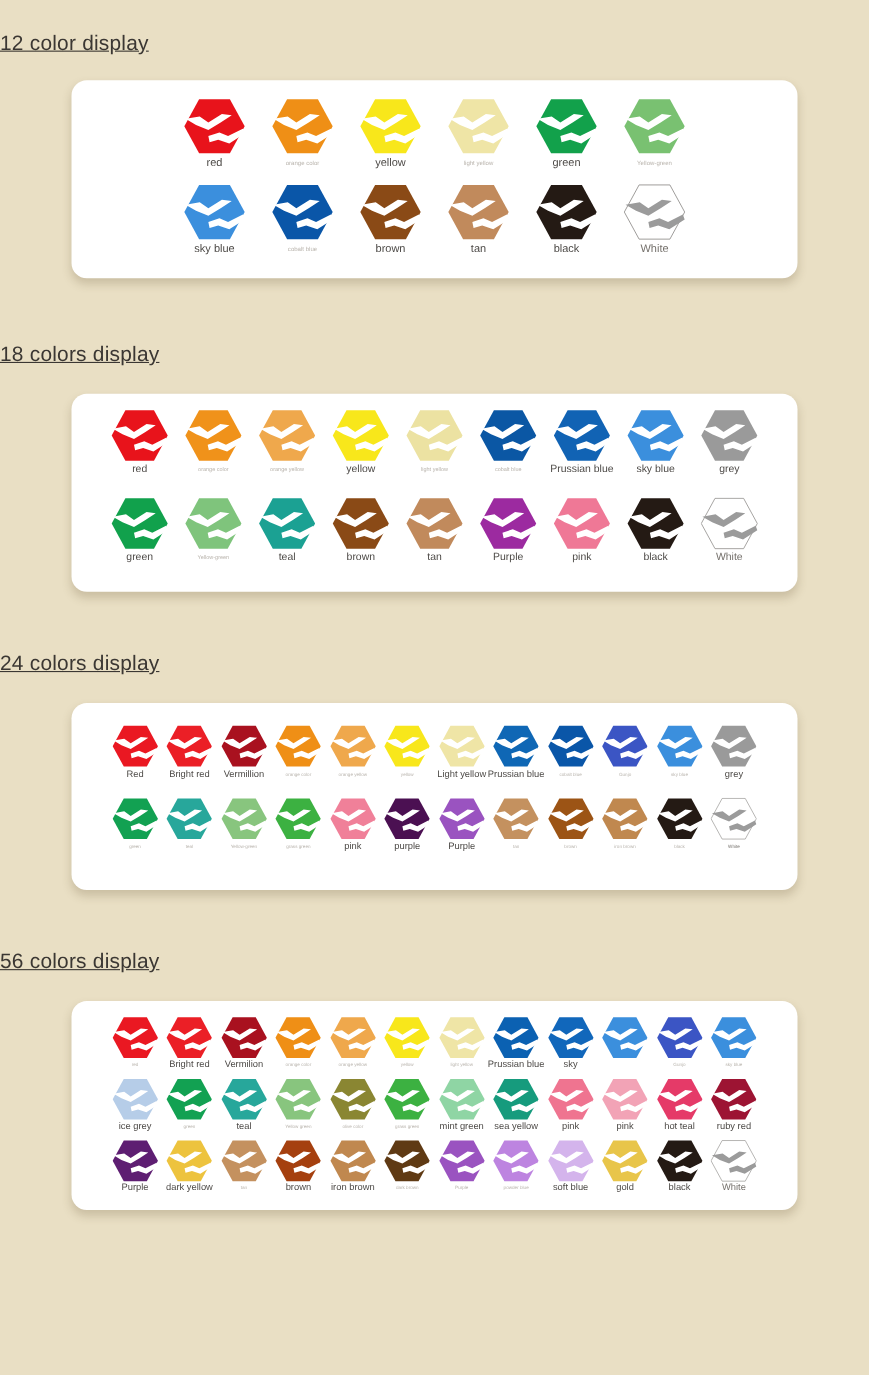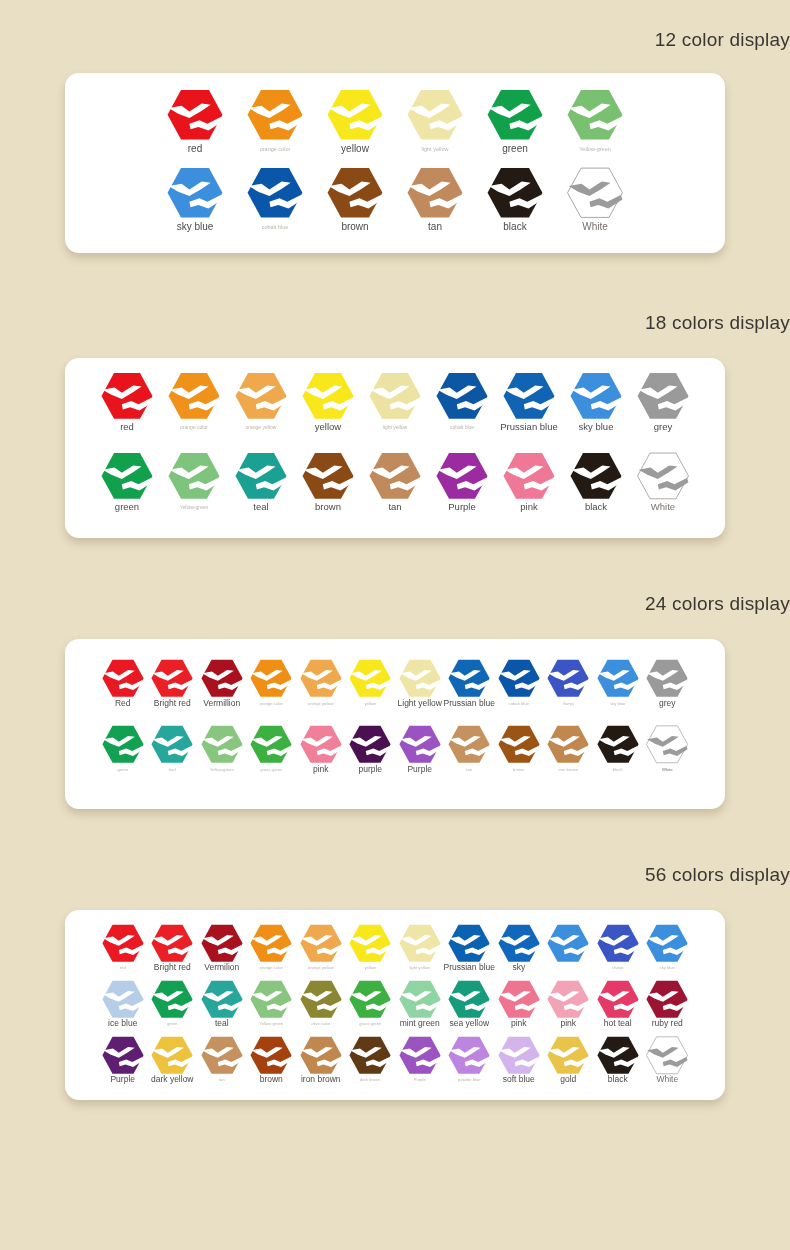--- a/index.html
+++ b/index.html
@@ -7,26 +7,27 @@
   body{
     width:790px;height:1250px;
     background:#e9dfc4;
     font-family:"Liberation Sans", sans-serif;
     overflow:hidden;
   }
   .page{position:relative;width:790px;height:1250px;box-sizing:border-box;}
 
   .section{width:790px;box-sizing:border-box;}
   .section-title{
-    text-align:right;
+    text-align:left;
     color:#3b3733;
     font-size:19px;
     font-weight:400;
     letter-spacing:.2px;
     line-height:1;
+    text-decoration:underline;
   }
   .card{
     background:#ffffff;
     border-radius:14px;
     box-shadow:0 5px 9px rgba(90,72,40,.22);
     margin:4px auto;
     box-sizing:border-box;
     position:relative;
   }
   .rows{display:flex;flex-direction:column;}
@@ -781,21 +782,21 @@
           </div>
           <div class="row">
             <div class="cell">
               <span class="swatch">
                 <svg width="42" height="38.64" viewBox="0 0 100 92">
                   <polygon points="25,2 75,2 99,46 75,90 25,90 1,46" fill="#b6cde8"></polygon>
                   <polygon points="3,34 26,30 40,40 62,26 78,28 60,40 40,52 20,44" fill="#ffffff"></polygon>
                   <polygon points="40,62 58,56 72,62 96,50 99,58 74,74 56,68 42,72" fill="#ffffff"></polygon>
                 </svg>
               </span>
-              <span class="label">ice blue</span>
+              <span class="label">ice grey</span>
             </div>
             <div class="cell">
               <span class="swatch">
                 <svg width="42" height="38.64" viewBox="0 0 100 92">
                   <polygon points="25,2 75,2 99,46 75,90 25,90 1,46" fill="#12a152"></polygon>
                   <polygon points="3,34 26,30 40,40 62,26 78,28 60,40 40,52 20,44" fill="#ffffff"></polygon>
                   <polygon points="40,62 58,56 72,62 96,50 99,58 74,74 56,68 42,72" fill="#ffffff"></polygon>
                 </svg>
               </span>
               <span class="label faint">green</span>

